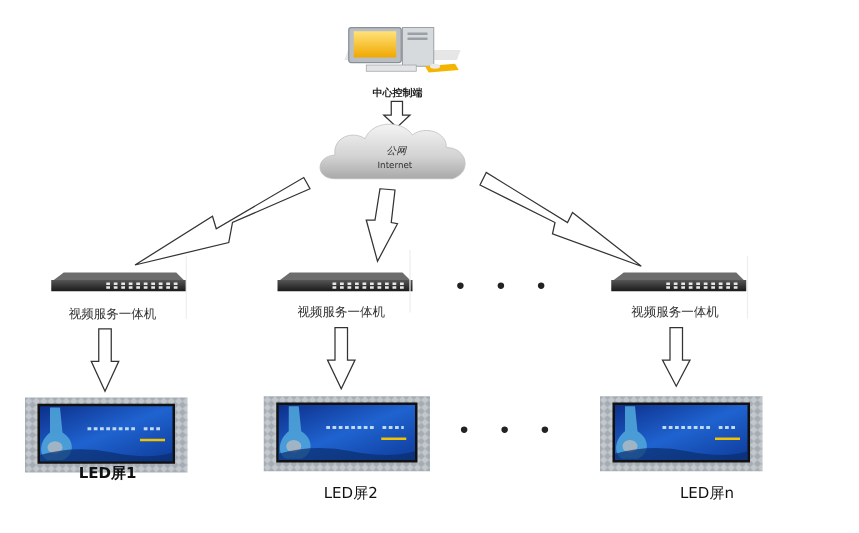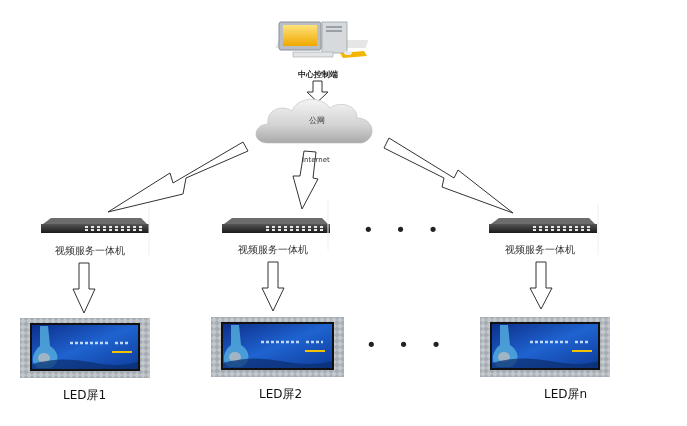--- a/index.html
+++ b/index.html
@@ -3,21 +3,21 @@
 <meta charset="utf-8">
 <style>
   html, body { margin: 0; padding: 0; background: #ffffff; }
   body { width: 687px; height: 426px; position: relative; overflow: hidden;
          font-family: "DejaVu Sans", "Liberation Sans", sans-serif; }
   #stage { position: absolute; left: 0; top: 0; width: 610px; height: 426px; }
   .lbl { position: absolute; color: #222; white-space: nowrap; }
   .lbl-small { font-size: 8px; font-weight: bold; }
   .lbl-dev { font-size: 10px; color: #333; text-align: center; }
   .lbl-led { font-size: 12px; color: #111; }
-  .lbl-cloud1 { font-size: 8px; color: #333; }
+  .lbl-cloud1 { font-size: 8px; color: #333; font-style: italic; }
   .lbl-cloud2 { font-size: 7px; color: #333; }
 </style>
 </head>
 <body>
 
 <div id="stage">
 <svg width="687" height="426" viewBox="0 0 687 426" xmlns="http://www.w3.org/2000/svg">
   <defs>
     <linearGradient id="cloudGrad" x1="0" y1="0" x2="0" y2="1">
       <stop offset="0" stop-color="#f4f4f4"></stop>
@@ -179,25 +179,25 @@
     <path d="M12 46 Q40 38 70 44 T118 44 L118 51 L12 51 Z" fill="#0b2d6e" opacity="0.7"></path>
   </g>
 
   <line x1="149" y1="205" x2="149" y2="255" stroke="#eeeeee" stroke-width="1"></line>
   <line x1="328" y1="200" x2="328" y2="250" stroke="#eeeeee" stroke-width="1"></line>
   <line x1="598" y1="205" x2="598" y2="255" stroke="#eeeeee" stroke-width="1"></line>
 </svg>
 
 <div class="lbl lbl-small" style="left:298px;top:69px;">中心控制端</div>
 <div class="lbl lbl-cloud1" style="left:309px;top:115px;">公网</div>
-<div class="lbl lbl-cloud2" style="left:302px;top:128px;margin-top:28px;">Internet</div>
+<div class="lbl lbl-cloud2" style="left:302px;top:128px;">Internet</div>
 
 <div class="lbl lbl-dev" style="left:55px;top:244px;">视频服务一体机</div>
 <div class="lbl lbl-dev" style="left:238px;top:243px;">视频服务一体机</div>
 <div class="lbl lbl-dev" style="left:505px;top:243px;">视频服务一体机</div>
 
 <div class="lbl" style="left:363px;top:219px;font-size:18px;letter-spacing:8px;">• • •</div>
 <div class="lbl" style="left:366px;top:334px;font-size:18px;letter-spacing:8px;">• • •</div>
 
-<div class="lbl lbl-led" style="left:63px;top:387px;">LED屏1</div>
+<div class="lbl lbl-led" style="left:63px;top:370px;font-weight:bold;">LED屏1</div>
 <div class="lbl lbl-led" style="left:259px;top:386px;">LED屏2</div>
 <div class="lbl lbl-led" style="left:544px;top:386px;">LED屏n</div>
 </div>
 
 </body></html>

